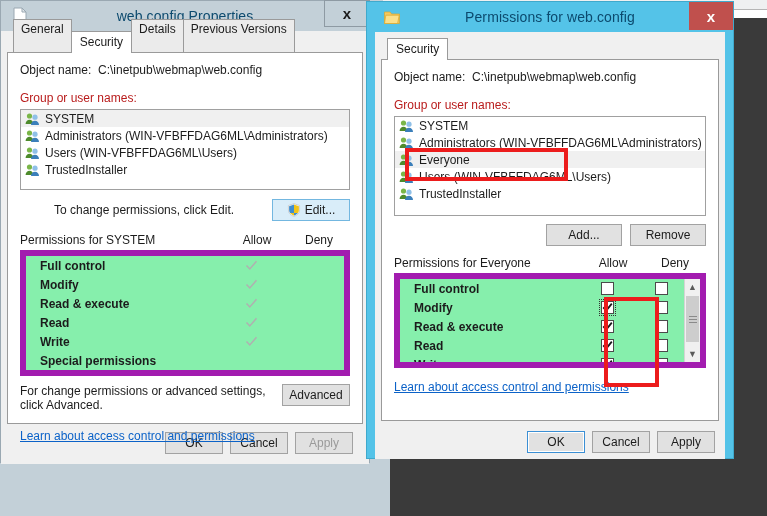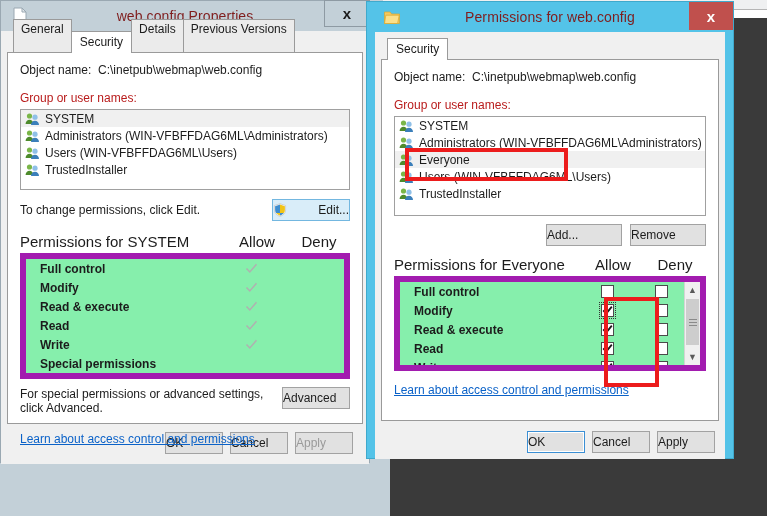--- a/index.html
+++ b/index.html
@@ -45,21 +45,21 @@
   }
   .win-frame-active {
     background: #54c3e8;
     border: 1px solid #3fa9cc;
   }
   .titlebar {
     position: relative; height: 30px;
     display: flex; align-items: center; justify-content: center;
   }
   .title-text {
-    font-size: 14px; color: #7f1d1d; letter-spacing: .1px;
+    font-size: 14px; color: #0c4a6e; letter-spacing: .1px;
   }
   .title-icon {
     position: absolute; left: 10px; top: 6px; width: 18px; height: 18px;
   }
   .close-btn {
     position: absolute; top: -1px; right: -1px;
     width: 46px; height: 27px;
     display: flex; align-items: center; justify-content: center;
     font-size: 15px; font-weight: bold; color: #1a1a1a;
   }
@@ -108,31 +108,31 @@
     height: 17px; padding-left: 4px;
     font-size: 12px; color: #1c1c1c; white-space: nowrap;
   }
   .listitem.selected { background: #f0f0f0; }
   .usr-icon { width: 15px; height: 14px; margin-right: 5px; flex: 0 0 auto; }
 
   
   .btn {
     border: 1px solid #a2a2a2; background: #e1e1e1;
     font-size: 12px; color: #1c1c1c;
-    display: inline-flex; align-items: center; justify-content: space-between;
+    display: inline-flex; align-items: center; justify-content: center;
     height: 22px; cursor: default;
   }
   .btn.focus { border: 1px solid #3b8fd4; box-shadow: inset 0 0 0 1px #ffffff; }
   .btn.disabled { color: #9a9a9a; }
   .btn.edit { background: #d9edf9; border: 1px solid #73b7e0; }
   .shield { width: 14px; height: 14px; margin-right: 4px; }
 
   
   .perm-head {
-    display: flex; font-size: 15px; color: #1c1c1c; margin: 2px 0 3px 0;
+    display: flex; font-size: 12px; color: #1c1c1c; margin: 2px 0 3px 0;
   }
   .perm-head .t { flex: 1; }
   .perm-head .a, .perm-head .d { width: 62px; text-align: center; }
   .permbox {
     border: 6px solid #a21caf; background: #86efac;
     position: relative; overflow: hidden; font-weight: bold;
   }
   .permrow {
     display: flex; align-items: center; height: 19px;
     font-size: 12px; color: #1c1c1c;
@@ -261,21 +261,21 @@
               <path d="M0.6 12 c0-2.6 1.8-4.2 3.9-4.2 s3.9 1.6 3.9 4.2 z" fill="#4e8b2c"></path>
               <circle cx="10" cy="5.2" r="2.6" fill="#8fc0e8"></circle>
               <path d="M6 13 c0-2.6 1.8-4.2 4-4.2 s4 1.6 4 4.2 z" fill="#3b7fba"></path>
             </svg>
           </span>
           <span>TrustedInstaller</span>
         </div>
       </div>
 
       <div style="display:flex; align-items:center; margin-top:9px;">
-        <span class="lbl" style="flex:1;">To change permissions, click Edit.</span>
+        <span class="lbl" style="flex:1;margin-left:34px;">To change permissions, click Edit.</span>
         <span class="btn edit" style="width:78px;">
           <span class="shield">
             <svg viewBox="0 0 14 14" width="14" height="14">
               <path d="M7 0.7 L12.6 2.6 V7 c0 3.3-2.6 5.4-5.6 6.4 C4 12.4 1.4 10.3 1.4 7 V2.6 Z" fill="#ffffff" stroke="#b9b9b9" stroke-width="0.6"></path>
               <path d="M7 1.5 L11.9 3.2 V7 c0 1.2-.4 2.2-1 3 H7 Z" fill="#f0c419"></path>
               <path d="M7 1.5 L2.1 3.2 V7 c0 1.2.4 2.2 1 3 H7 Z" fill="#3f8ed0"></path>
               <path d="M3.1 10 c1 1.2 2.4 2.1 3.9 2.6 V10 Z" fill="#f0c419"></path>
               <path d="M10.9 10 c-1 1.2-2.4 2.1-3.9 2.6 V10 Z" fill="#3f8ed0"></path>
             </svg>
           </span>
@@ -337,21 +337,21 @@
         </div>
         <div class="permrow">
           <span class="t">Special permissions</span>
           <span class="a"></span>
           <span class="d"></span>
         </div>
       </div>
 
       <div style="display:flex; align-items:flex-start; margin-top:8px;">
         <span class="helptext" style="flex:1;">
-          <span>For special permissions or advanced settings,</span><br>
+          <span>For change permissions or advanced settings,</span><br>
           <span>click Advanced.</span>
         </span>
         <span class="btn" style="width:68px;">Advanced</span>
       </div>
 
       <div style="margin-top:14px;">
         <span class="link">Learn about access control and permissions</span>
       </div>
     </div>
 

